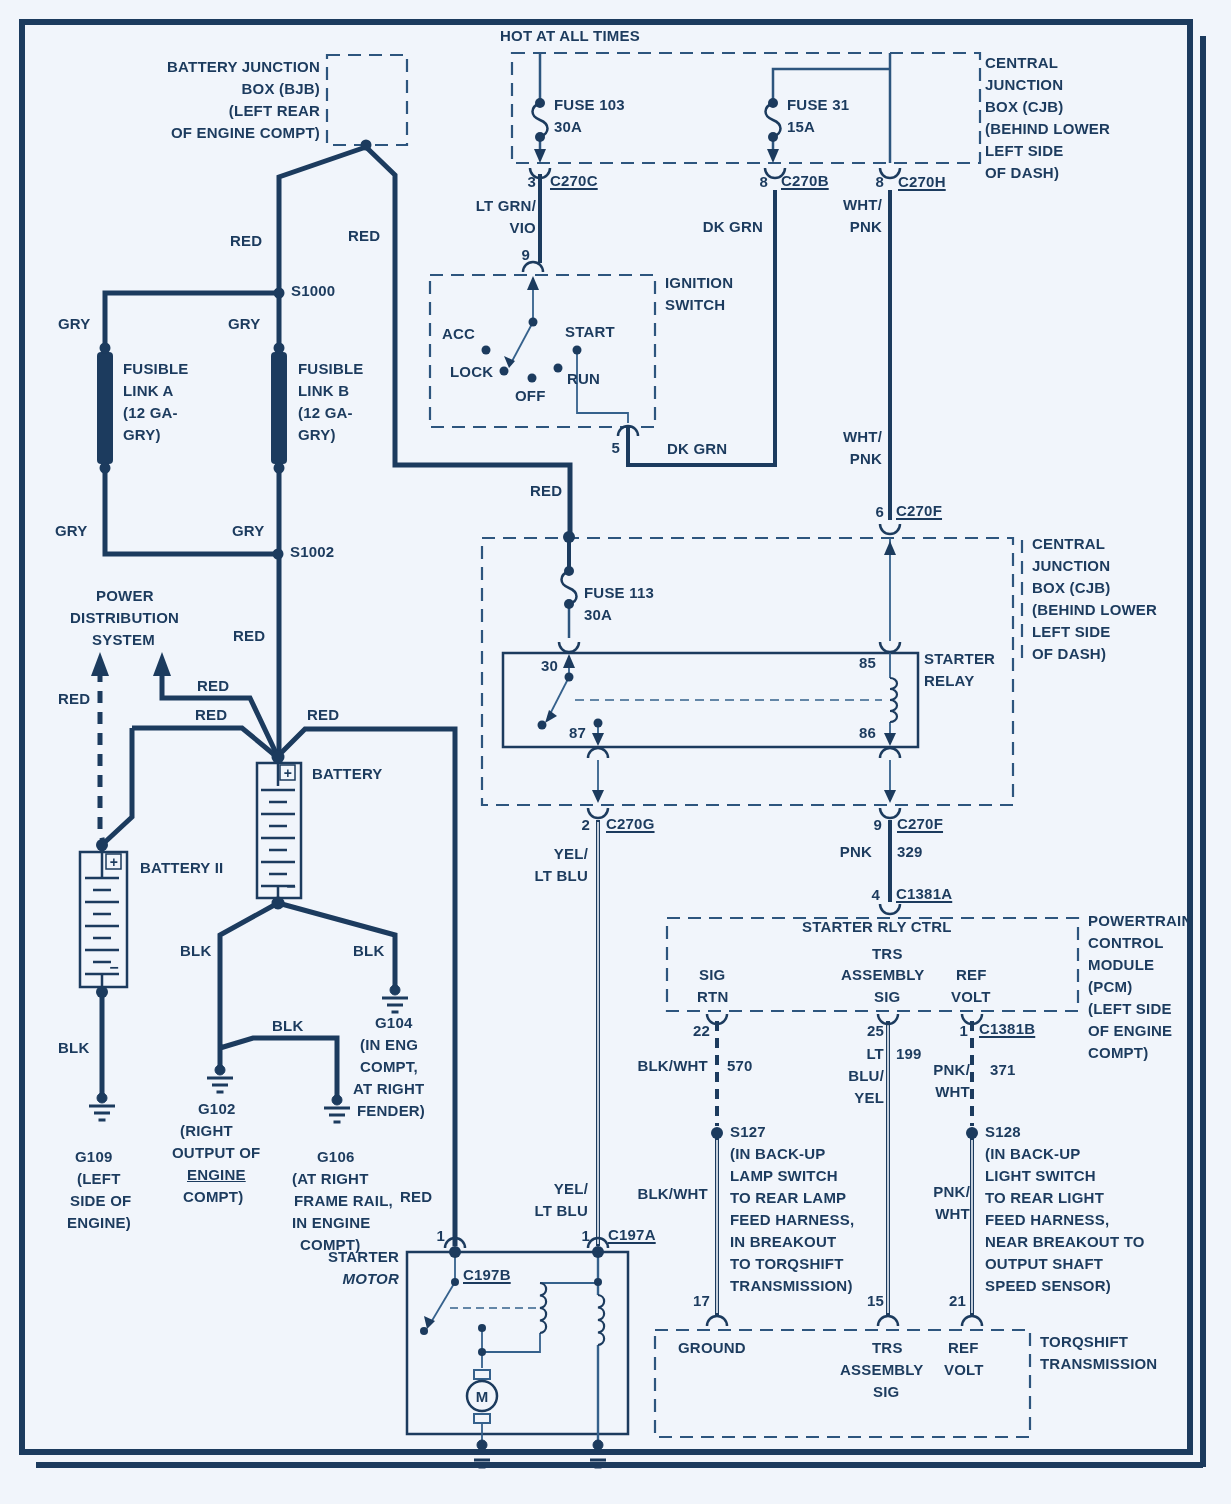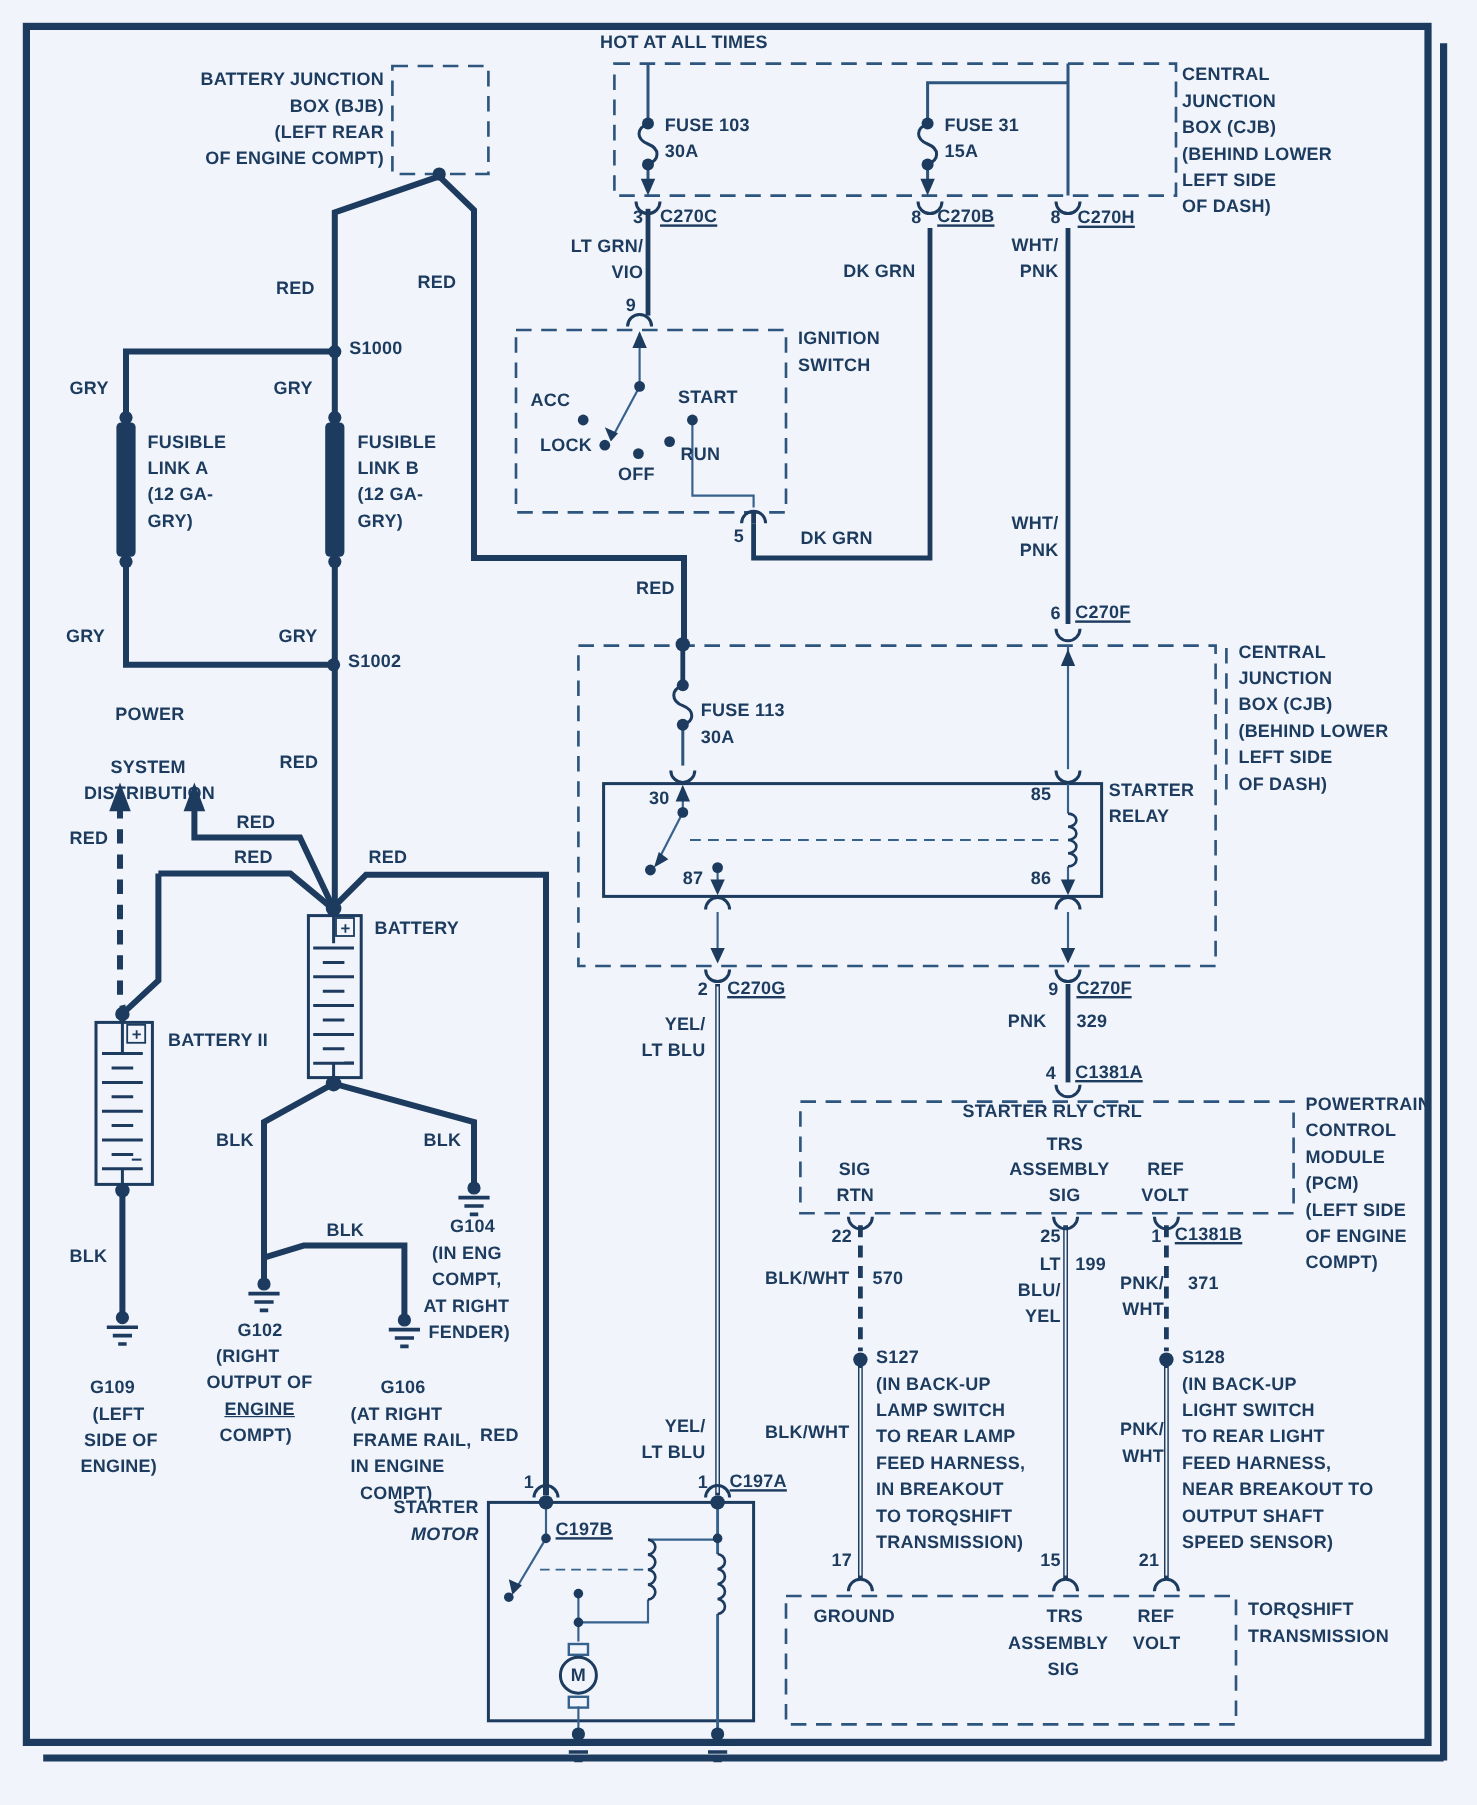--- a/index.html
+++ b/index.html
@@ -389,21 +389,21 @@
       <span class="lbl" style="left: 298px; top: 383px;">LINK B</span>
       <span class="lbl" style="left: 298px; top: 405px;">(12 GA-</span>
       <span class="lbl" style="left: 298px; top: 427px;">GRY)</span>
       <span class="lbl" style="left: 230px; top: 233px;">RED</span>
       <span class="lbl" style="left: 348px; top: 228px;">RED</span>
       <span class="lbl" style="left: 291px; top: 283px;">S1000</span>
       <span class="lbl" style="left: 55px; top: 523px;">GRY</span>
       <span class="lbl" style="left: 232px; top: 523px;">GRY</span>
       <span class="lbl" style="left: 290px; top: 544px;">S1002</span>
       <span class="lbl" style="left: 96px; top: 588px;">POWER</span>
-      <span class="lbl" style="left: 70px; top: 610px; margin-top: 44px;">DISTRIBUTION</span>
+      <span class="lbl" style="left: 70px; top: 610px;">DISTRIBUTION</span>
       <span class="lbl" style="left: 92px; top: 632px;">SYSTEM</span>
       <span class="lbl" style="left: 233px; top: 628px;">RED</span>
       <span class="lbl" style="left: 58px; top: 691px;">RED</span>
       <span class="lbl" style="left: 197px; top: 678px;">RED</span>
       <span class="lbl" style="left: 195px; top: 707px;">RED</span>
       <span class="lbl" style="left: 307px; top: 707px;">RED</span>
       <span class="lbl" style="left: 312px; top: 766px;">BATTERY</span>
       <span class="lbl" style="left: 140px; top: 860px;">BATTERY II</span>
       <span class="lbl" style="left: 58px; top: 1040px;">BLK</span>
       <span class="lbl" style="left: 180px; top: 943px;">BLK</span>

